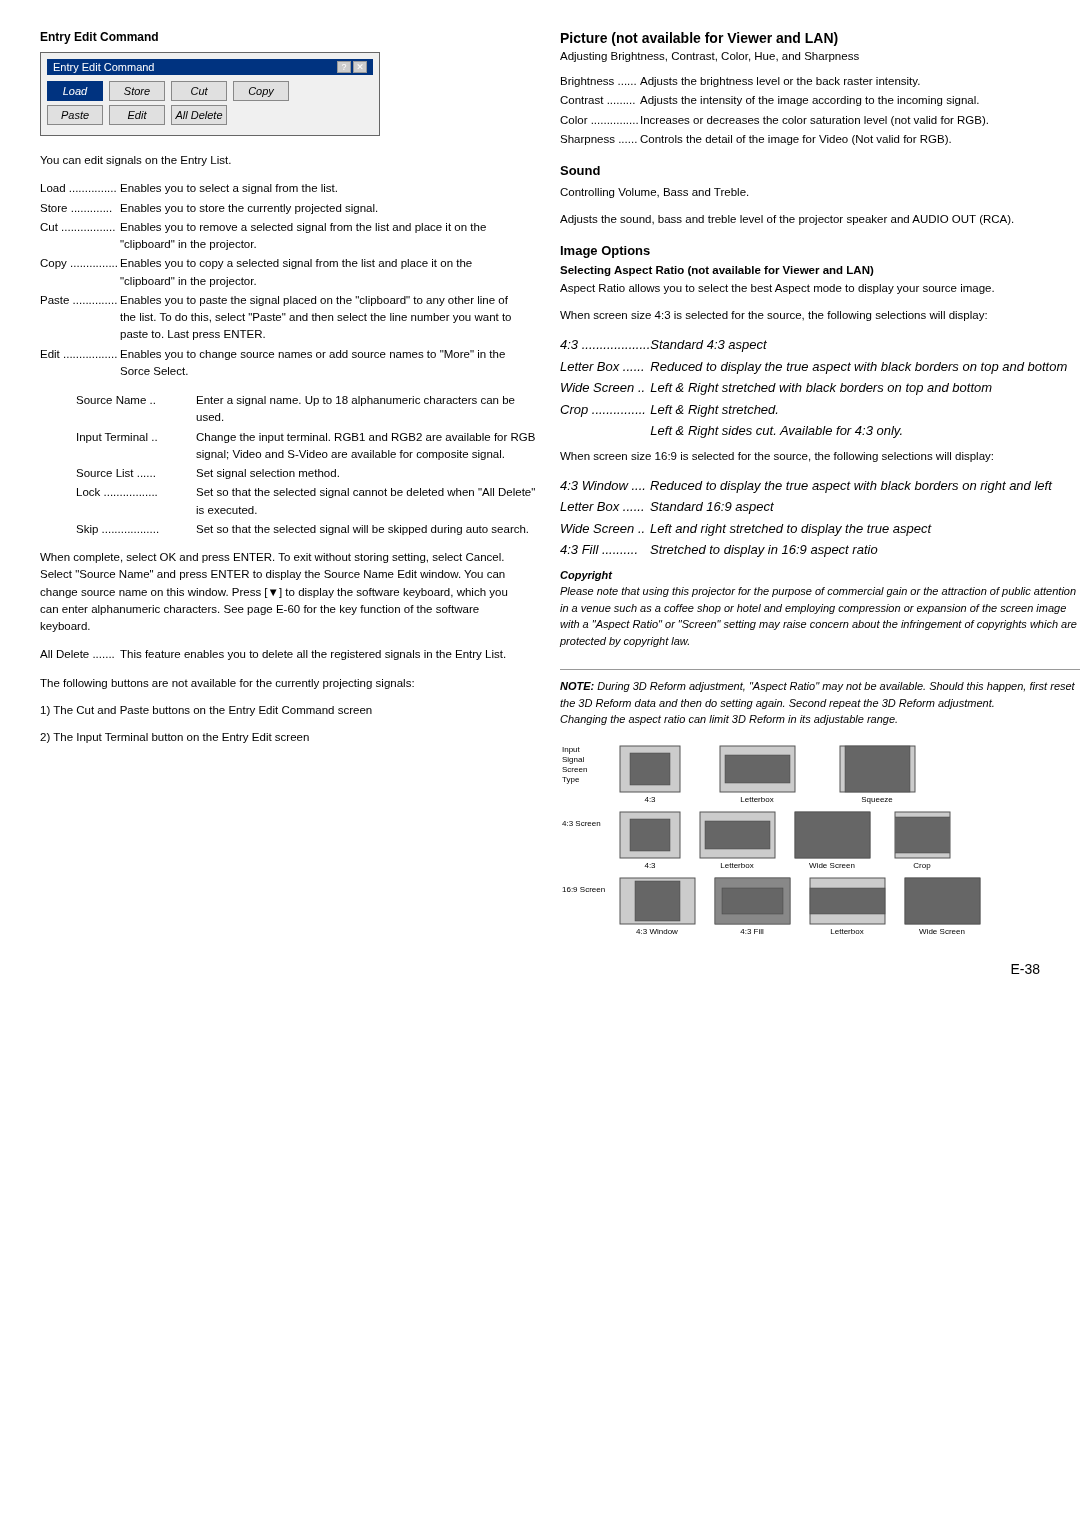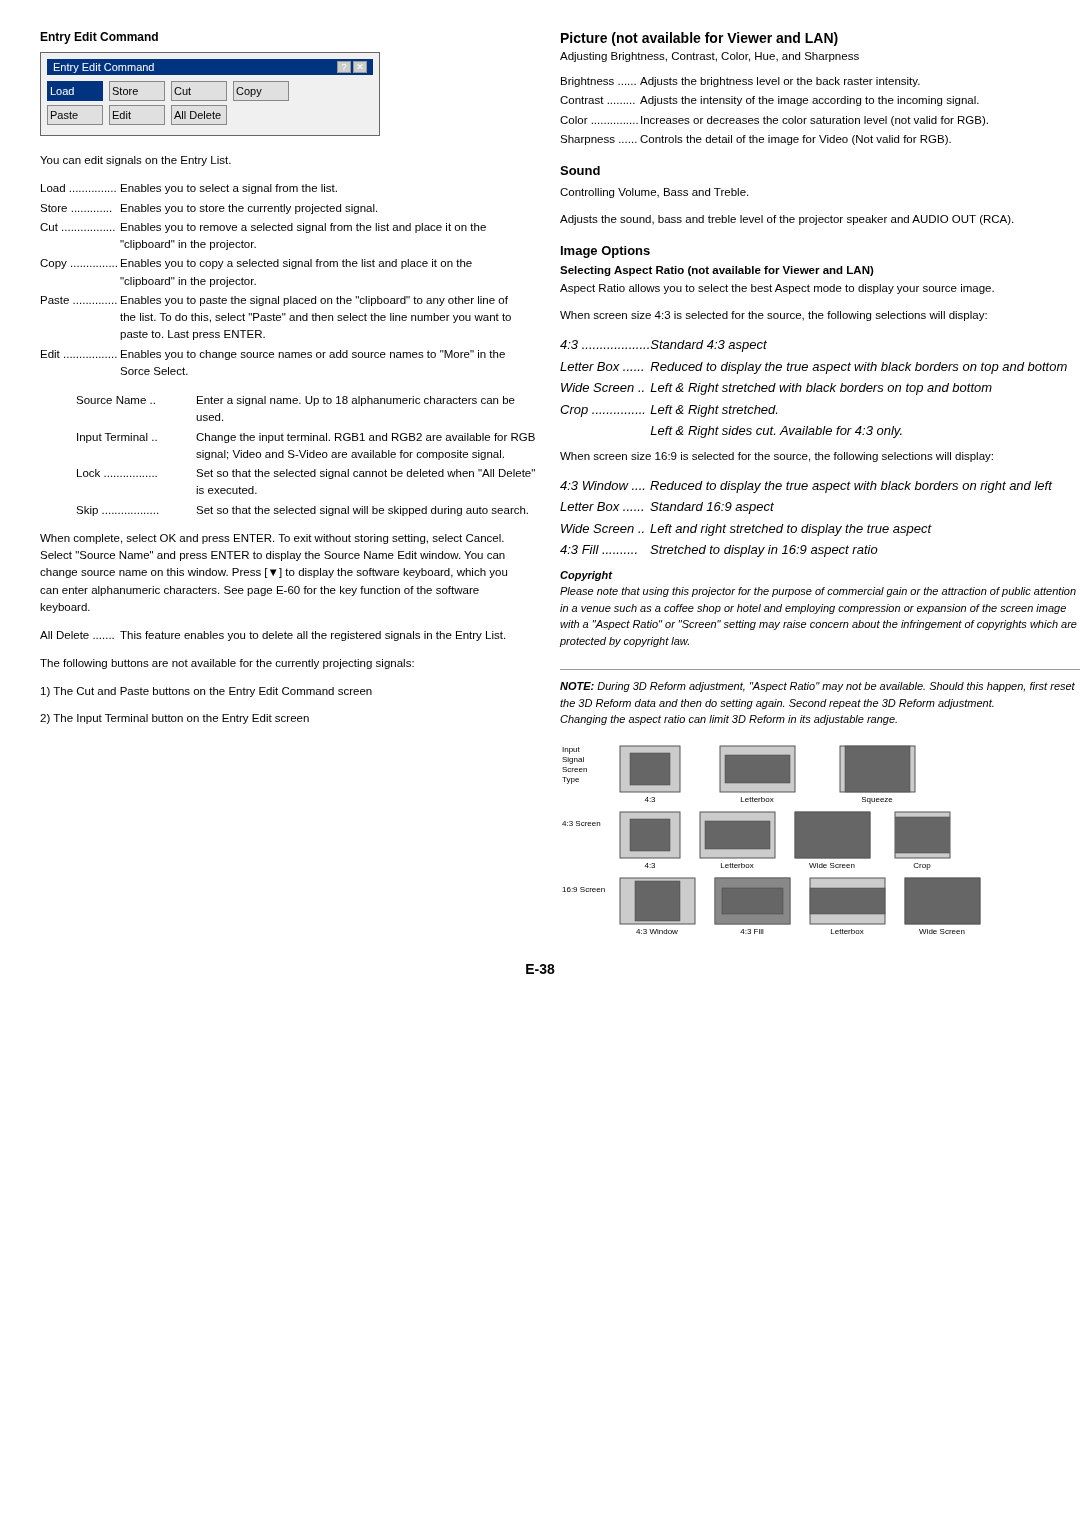--- a/index.html
+++ b/index.html
@@ -69,20 +69,22 @@
       gap: 6px;
       margin-bottom: 4px;
     }
     .dialog-btn {
       border: 1px solid #888;
       background: #e0e0e0;
       padding: 3px 2px;
       font-size: 11px;
       cursor: pointer;
       min-width: 56px;
+      text-align: center;
+      font-style: italic;
     }
     .dialog-btn.active {
       background: #003380;
       color: #fff;
       border-color: #003380;
     }
 
     
     .desc-text {
       font-size: 11.5px;
@@ -185,23 +187,23 @@
       margin-bottom: 20px;
     }
 
     hr.thin {
       border: none;
       border-top: 1px solid #999;
       margin: 8px 0;
     }
 
     .page-number {
-      text-align: center;
+      text-align: right;
       font-size: 14px;
-      font-weight: bold;
+      font-weight: normal;
       margin-top: 20px;
     }
 
     
     .aspect-svg-wrap {
       margin-top: 10px;
     }
   </style>
 </head>
 <body>
@@ -267,20 +269,24 @@
       <tbody>
         <tr>
           <td style="width:120px;">Source Name ..</td>
           <td>Enter a signal name. Up to 18 alphanumeric characters can be used.</td>
         </tr>
         <tr>
           <td style="width:120px;">Input Terminal ..</td>
           <td>Change the input terminal. RGB1 and RGB2 are available for RGB signal; Video and S-Video are available for composite signal.</td>
         </tr>
         <tr>
+          <td style="width:120px;">Source List ......</td>
+          <td>Set signal selection method.</td>
+        </tr>
+        <tr>
           <td style="width:120px;">Lock .................</td>
           <td>Set so that the selected signal cannot be deleted when "All Delete" is executed.</td>
         </tr>
         <tr>
           <td style="width:120px;">Skip ..................</td>
           <td>Set so that the selected signal will be skipped during auto search.</td>
         </tr>
       </tbody>
     </table>
 

